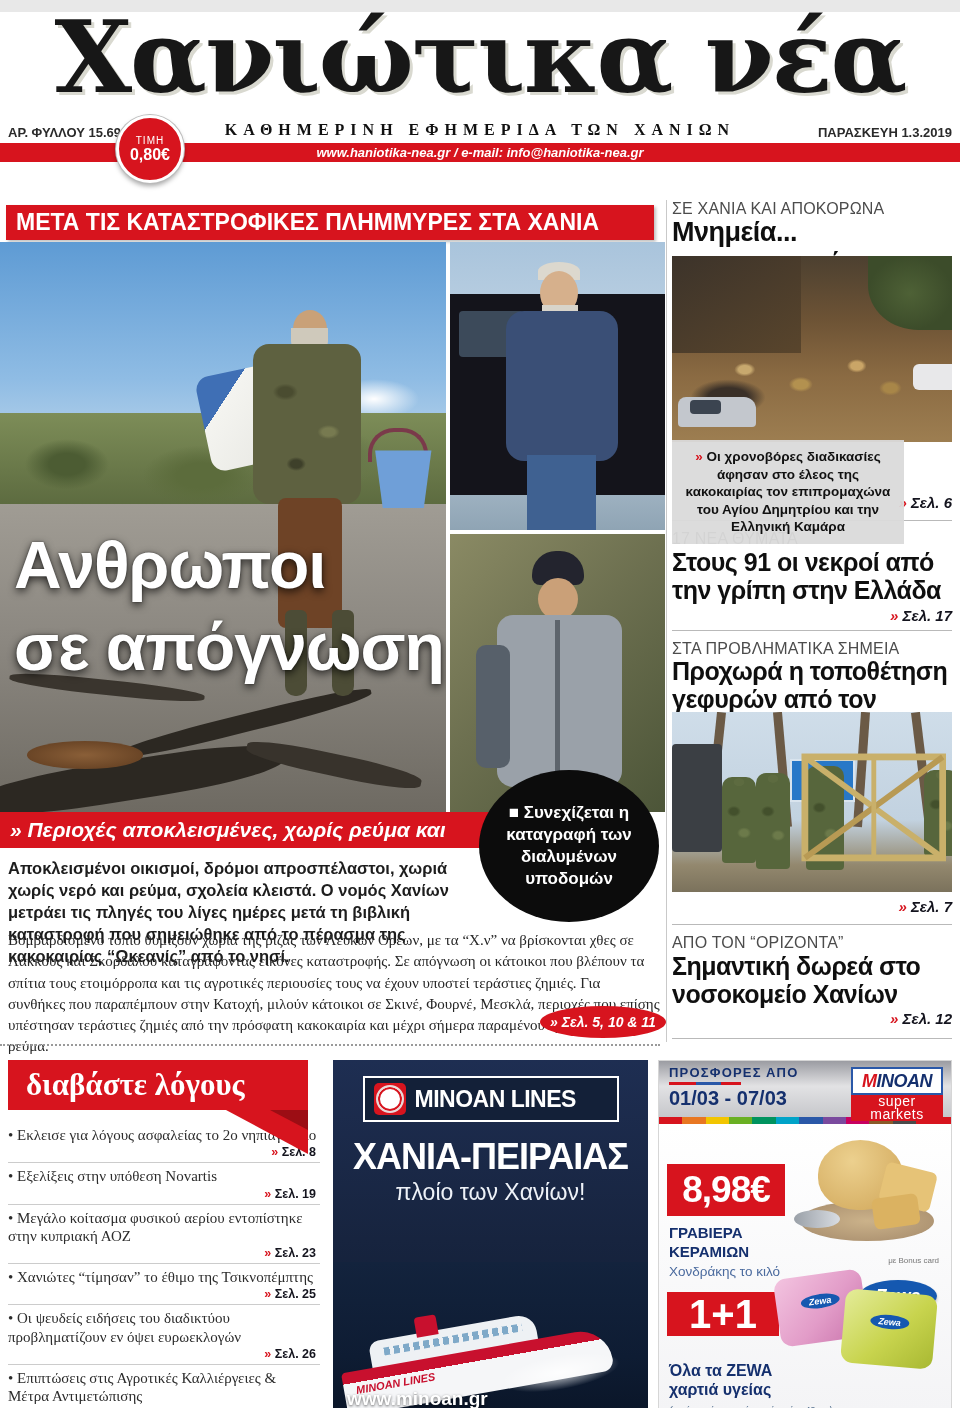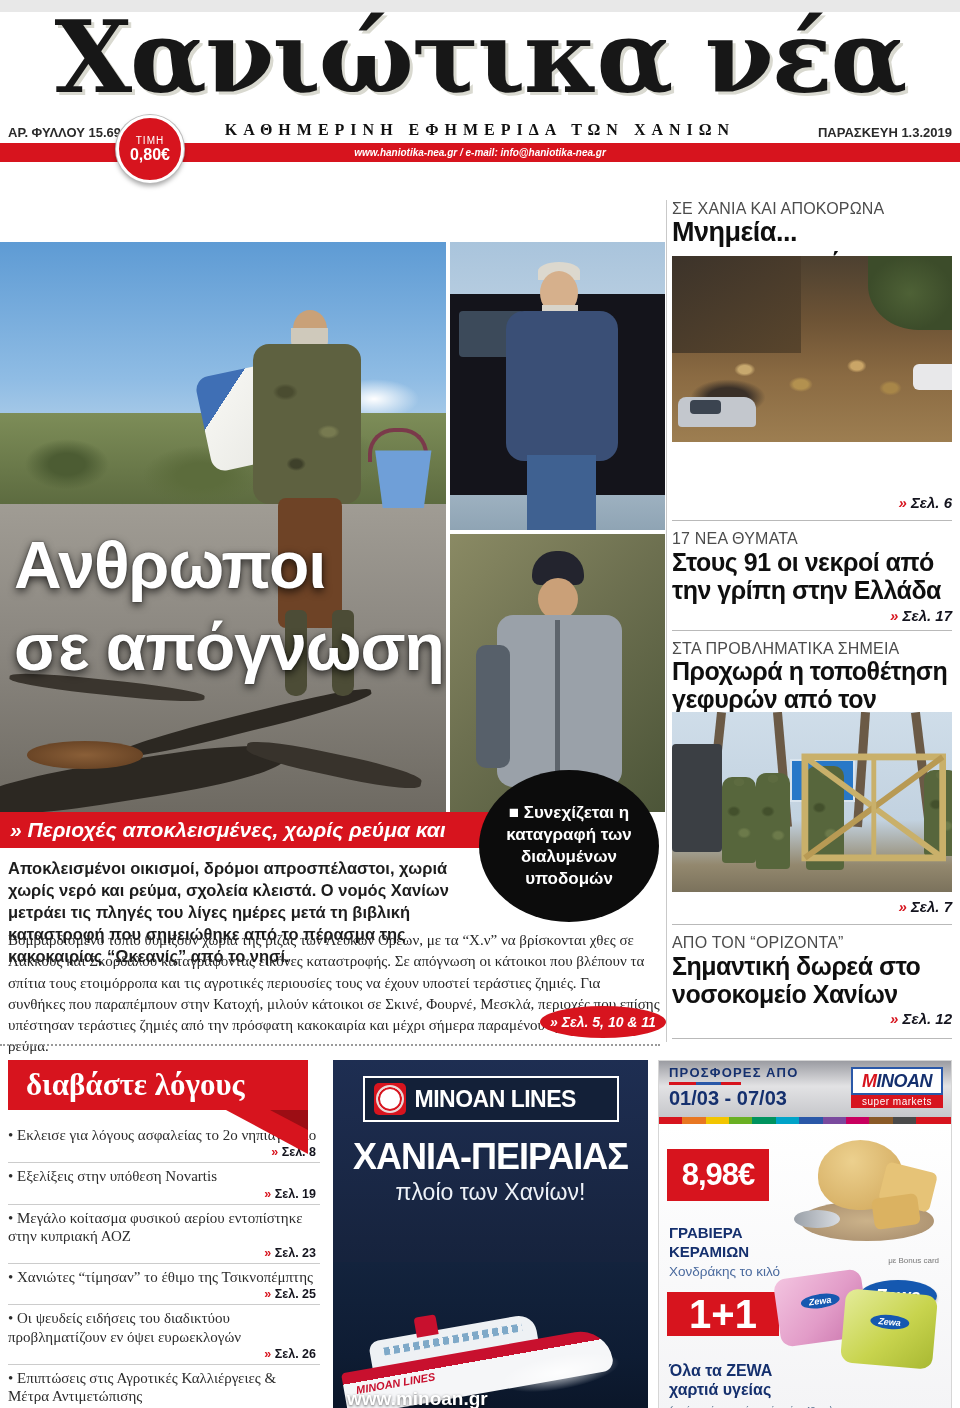--- a/index.html
+++ b/index.html
@@ -8,21 +8,21 @@
   
   .mast-title{position:absolute;top:-10px;left:0;right:0;text-align:center;
     font-family:"DejaVu Serif","Liberation Serif",serif;font-weight:bold;font-size:100px;
     letter-spacing:-2px;color:#171717;text-shadow:3px 3px 0 #d9d9d0;line-height:1.1;}
   .mast-issue{position:absolute;top:113px;left:8px;font-size:13px;font-weight:bold;color:#2a2a2a;}
   .mast-subtitle{position:absolute;top:109px;left:150px;right:150px;text-align:center;
     font-family:"Liberation Serif","DejaVu Serif",serif;font-weight:bold;font-size:16px;letter-spacing:6px;color:#111;}
   .mast-date{position:absolute;top:113px;right:8px;font-size:13px;font-weight:bold;color:#2a2a2a;}
   .mast-bar{position:absolute;top:131px;left:0;width:960px;height:19px;background:#d7141e;}
   .mast-bar span{display:block;text-align:center;color:#fff;font-weight:bold;font-style:italic;
-    font-size:10px;line-height:19px;}
+    font-size:13px;line-height:19px;}
   .price-badge{position:absolute;top:103px;left:116px;width:62px;height:62px;border-radius:50%;
     background:#d7141e;border:3px solid #fff;box-shadow:0 0 0 1px #bbb,0 3px 5px rgba(0,0,0,.35);
     display:flex;flex-direction:column;align-items:center;justify-content:center;color:#fff;z-index:5;}
   .price-label{font-size:10px;letter-spacing:1px;}
   .price-value{font-size:16px;font-weight:bold;}
   
   .top-banner{position:absolute;top:193px;left:6px;width:648px;height:35px;background:#d7141e;
     color:#fff;font-weight:bold;font-size:23px;line-height:35px;padding-left:10px;box-sizing:border-box;
     box-shadow:2px 2px 3px rgba(0,0,0,.25);}
   .photo{position:absolute;overflow:hidden;background:#999;}
@@ -180,39 +180,39 @@
     border:1px solid #d6d6d6;box-sizing:border-box;}
   .sk-header{position:relative;height:56px;background:linear-gradient(180deg,#9b9ca2 0%,#e2e2e4 45%,#c6c7cb 100%);}
   .sk-offers{position:absolute;left:10px;top:4px;font-weight:bold;font-size:13px;letter-spacing:1.2px;color:#15306e;}
   .sk-ministripe{position:absolute;left:10px;top:21px;width:72px;height:3px;
     background:linear-gradient(90deg,#d7141e 0 38%,#2a58a8 38% 72%,#d7141e 72% 100%);}
   .sk-dates{position:absolute;left:10px;top:26px;font-weight:bold;font-size:20px;color:#15306e;}
   .sk-logo{position:absolute;right:8px;top:6px;width:92px;text-align:center;}
   .sk-logo-name{background:#fff;border:2px solid #2a58a8;font-weight:bold;font-style:italic;
     font-size:18px;letter-spacing:-.5px;color:#15306e;line-height:24px;}
   .sk-logo-name::first-letter{color:#d7141e;}
-  .sk-logo-sub{background:#d7141e;color:#fff;font-size:10px;line-height:13px;letter-spacing:.5px;}
+  .sk-logo-sub{background:#d7141e;color:#fff;font-size:14px;line-height:13px;letter-spacing:.5px;}
   .stripe{height:7px;background:linear-gradient(90deg,
     #d7141e 0 8%,#e87722 8% 16%,#f2c500 16% 24%,#6ab023 24% 32%,#00935f 32% 40%,
     #00a3c8 40% 48%,#2a58a8 48% 56%,#7a4a9e 56% 64%,#c8005f 64% 72%,#8a5a28 72% 80%,
     #4a4a4a 80% 88%,#d7141e 88% 100%);}
   .sk-body{position:relative;height:286px;background:linear-gradient(180deg,#fff 0%,#f4f4f6 100%);}
   .sk-cheese{position:absolute;right:8px;top:12px;width:152px;height:112px;}
   .ch-plate{position:absolute;left:6%;top:58%;width:88%;height:36%;border-radius:50%;
     background:radial-gradient(closest-side,#cbb28a,#b09674);}
   .ch-wheel{position:absolute;left:18%;top:4%;width:56%;height:62%;border-radius:50% 50% 46% 46%;
     background:radial-gradient(circle at 40% 30%,#ecd08e,#d8b268 70%,#c29a50);}
   .ch-wedge1{position:absolute;right:6%;top:28%;width:34%;height:36%;background:#e6c377;
     transform:rotate(14deg);border-radius:6px;}
   .ch-wedge2{position:absolute;right:16%;top:54%;width:30%;height:28%;background:#dbb261;
     transform:rotate(-8deg);border-radius:6px;}
   .ch-knife{position:absolute;left:2%;top:66%;width:30%;height:16%;border-radius:50%;
     background:linear-gradient(90deg,#9aa0a8,#d9dde2);}
-  .sk-price{position:absolute;left:8px;top:25px;width:102px;height:52px;background:#d7141e;color:#fff;
-    display:flex;align-items:center;justify-content:center;font-weight:bold;font-size:31px;letter-spacing:-1px;}
+  .sk-price{position:absolute;left:8px;top:40px;width:118px;height:52px;background:#d7141e;color:#fff;
+    display:flex;align-items:center;justify-content:center;font-weight:bold;font-size:37px;letter-spacing:-1px;}
   .sk-product{position:absolute;left:10px;top:100px;font-weight:bold;font-size:15px;line-height:1.25;color:#15306e;}
   .sk-note{position:absolute;left:10px;top:140px;font-size:13.5px;color:#4a6a9e;}
   .sk-bonus{position:absolute;right:12px;top:132px;font-size:8px;color:#777;}
   .zw-logo{position:absolute;right:14px;top:156px;width:78px;height:32px;background:#1558b0;border-radius:50%;
     color:#fff;font-weight:bold;font-style:italic;font-size:18px;display:flex;align-items:center;justify-content:center;
     box-shadow:0 2px 3px rgba(0,0,0,.25);}
   .zw-offer{position:absolute;left:8px;top:168px;width:112px;height:44px;background:#d7141e;color:#fff;
     display:flex;align-items:center;justify-content:center;font-weight:bold;font-size:40px;}
   .zw-pack{position:absolute;border-radius:12px;}
   .zp-pink{left:118px;top:150px;width:88px;height:68px;transform:rotate(-8deg);
@@ -239,20 +239,21 @@
     <div class="mast-date">ΠΑΡΑΣΚΕΥΗ 1.3.2019</div>
     <div class="mast-bar">
       <span>www.haniotika-nea.gr / e-mail: info@haniotika-nea.gr</span>
     </div>
     <div class="price-badge">
       <span class="price-label">ΤΙΜΗ</span>
       <span class="price-value">0,80€</span>
     </div>
   </div>
 
+  <div class="top-banner">ΜΕΤΑ ΤΙΣ ΚΑΤΑΣΤΡΟΦΙΚΕΣ ΠΛΗΜΜΥΡΕΣ ΣΤΑ ΧΑΝΙΑ</div>
 
   <div class="photo main-photo">
     <div class="mp-sky"></div>
     <div class="mp-cloud"></div>
     <div class="mp-trees"></div>
     <div class="mp-road">
       <div class="crack c1"></div>
       <div class="crack c2"></div>
       <div class="crack c3"></div>
       <div class="crack c4"></div>
@@ -307,20 +308,24 @@
   <div class="rc rc-headline" style="top:206px;font-size:27px;">Μνημεία... γραφειοκρατίας</div>
   <div class="photo rc-photo-1">
     <div class="ls-bg"></div>
     <div class="ls-wall"></div>
     <div class="ls-green"></div>
     <div class="ls-rocks"></div>
     <div class="ls-car">
       <div class="ls-car-win"></div>
     </div>
     <div class="ls-van"></div>
+  </div>
+  <div class="rc-caption">
+    <span class="chev">»</span>
+    <span>Οι χρονοβόρες διαδικασίες άφησαν στο έλεος της κακοκαιρίας τον επιπρομαχώνα του Αγίου Δημητρίου και την Ελληνική Καμάρα</span>
   </div>
   <div class="page-ref" style="left:672px;top:482px;width:280px;">
     <span class="chev">»</span>
     <span>Σελ. 6</span>
   </div>
   <div class="rc-rule" style="top:508px;"></div>
 
   <div class="rc kicker" style="top:518px;">17 ΝΕΑ ΘΥΜΑΤΑ</div>
   <div class="rc rc-headline" style="top:537px;">Στους 91 οι νεκροί από την γρίπη στην Ελλάδα</div>
   <div class="page-ref" style="left:672px;top:595px;width:280px;">

